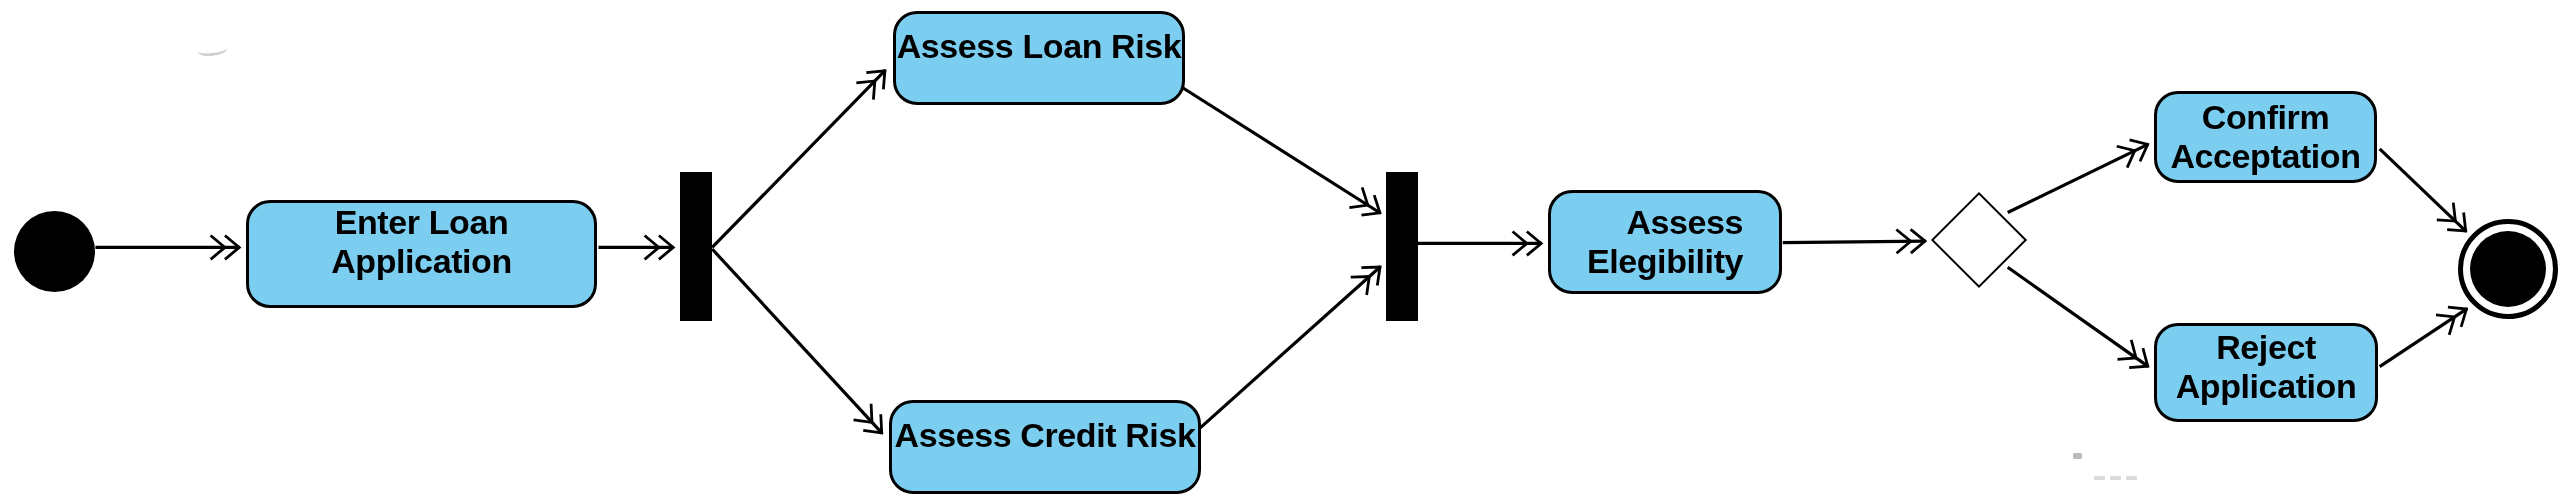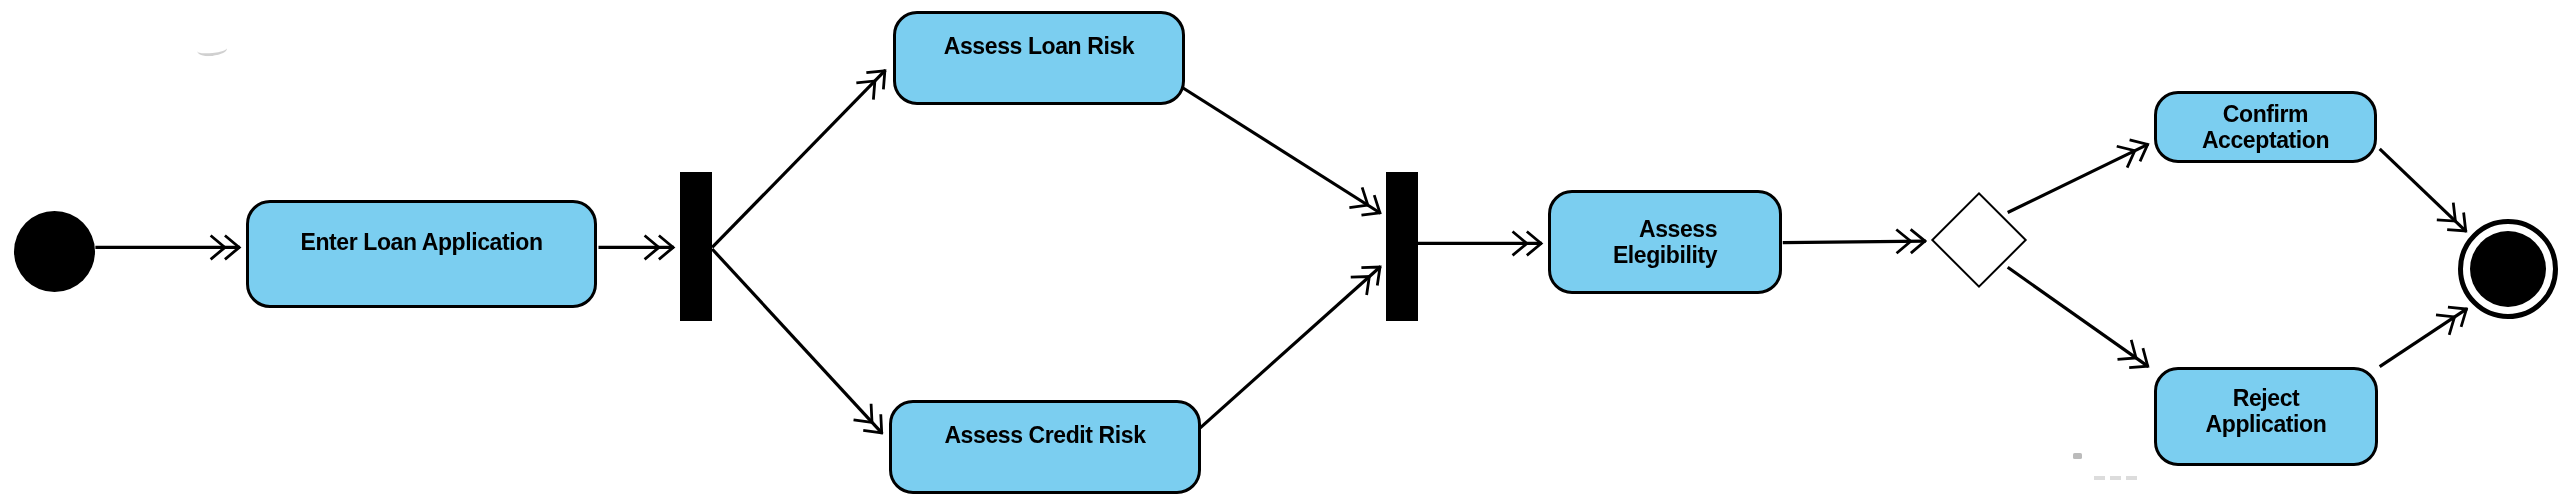--- a/index.html
+++ b/index.html
@@ -12,21 +12,21 @@
   }
   .edges{position:absolute;left:0;top:0;z-index:1;}
   .edge{stroke:var(--stroke,#000);stroke-width:4;fill:none;}
   .node{position:absolute;z-index:2;box-sizing:border-box;}
   .activity{
     background:var(--activity-fill,#7BCEF0);
     border:3.2px solid var(--stroke,#000);
     border-radius:24px;
     display:flex;align-items:center;justify-content:center;
     text-align:center;
-    font-weight:bold;font-size:23px;line-height:1.14;letter-spacing:-0.4px;
+    font-weight:bold;font-size:34px;line-height:1.14;letter-spacing:-0.4px;
     color:#000;
   }
   .activity span{white-space:pre-line;}
   .nudge-up{padding-bottom:24px;}
   .nudge-up-sm{padding-bottom:11px;}
   .bar{background:var(--stroke,#000);}
   .initial{background:var(--stroke,#000);border-radius:50%;}
   .diamond{
     background:#fff;border:2.4px solid var(--stroke,#000);
     transform:rotate(45deg);
@@ -39,22 +39,22 @@
 
   
   #n-start{left:13.5px;top:211px;width:81px;height:81px;}
   #n-enter{left:246px;top:200px;width:351px;height:108px;}
   #n-fork{left:680px;top:172px;width:32px;height:149px;}
   #n-loanrisk{left:893px;top:11px;width:292px;height:94px;}
   #n-creditrisk{left:889px;top:400px;width:312px;height:94px;}
   #n-join{left:1386px;top:172px;width:32px;height:149px;}
   #n-elegibility{left:1548px;top:190px;width:234px;height:104px;text-align:right;}
   #n-decision{left:1945px;top:206px;width:68px;height:68px;}
-  #n-confirm{left:2154px;top:91px;width:223px;height:72px;}
-  #n-reject{left:2154px;top:323px;width:224px;height:99px;margin-top:44px;}
+  #n-confirm{left:2154px;top:91px;width:223px;height:92px;}
+  #n-reject{left:2154px;top:323px;width:224px;height:99px;}
   #n-final{left:2458px;top:219px;width:100px;height:100px;}
 
   
   .smudge-a{position:absolute;left:197px;top:43px;width:30px;height:9.5px;
     border-bottom:3.2px solid #999;border-radius:60%;opacity:.45;transform:rotate(-6deg);z-index:0;}
   .smudge-dot{position:absolute;left:2073px;top:453px;width:8.7px;height:6.4px;
     background:#8d8d8d;opacity:.6;border-radius:1.6px;z-index:0;}
   .smudge-dashes{position:absolute;left:2094px;top:476px;width:45px;height:4px;
     background:repeating-linear-gradient(90deg,#b9b9b9 0 11px,transparent 11px 16px);
     opacity:.5;z-index:0;}

